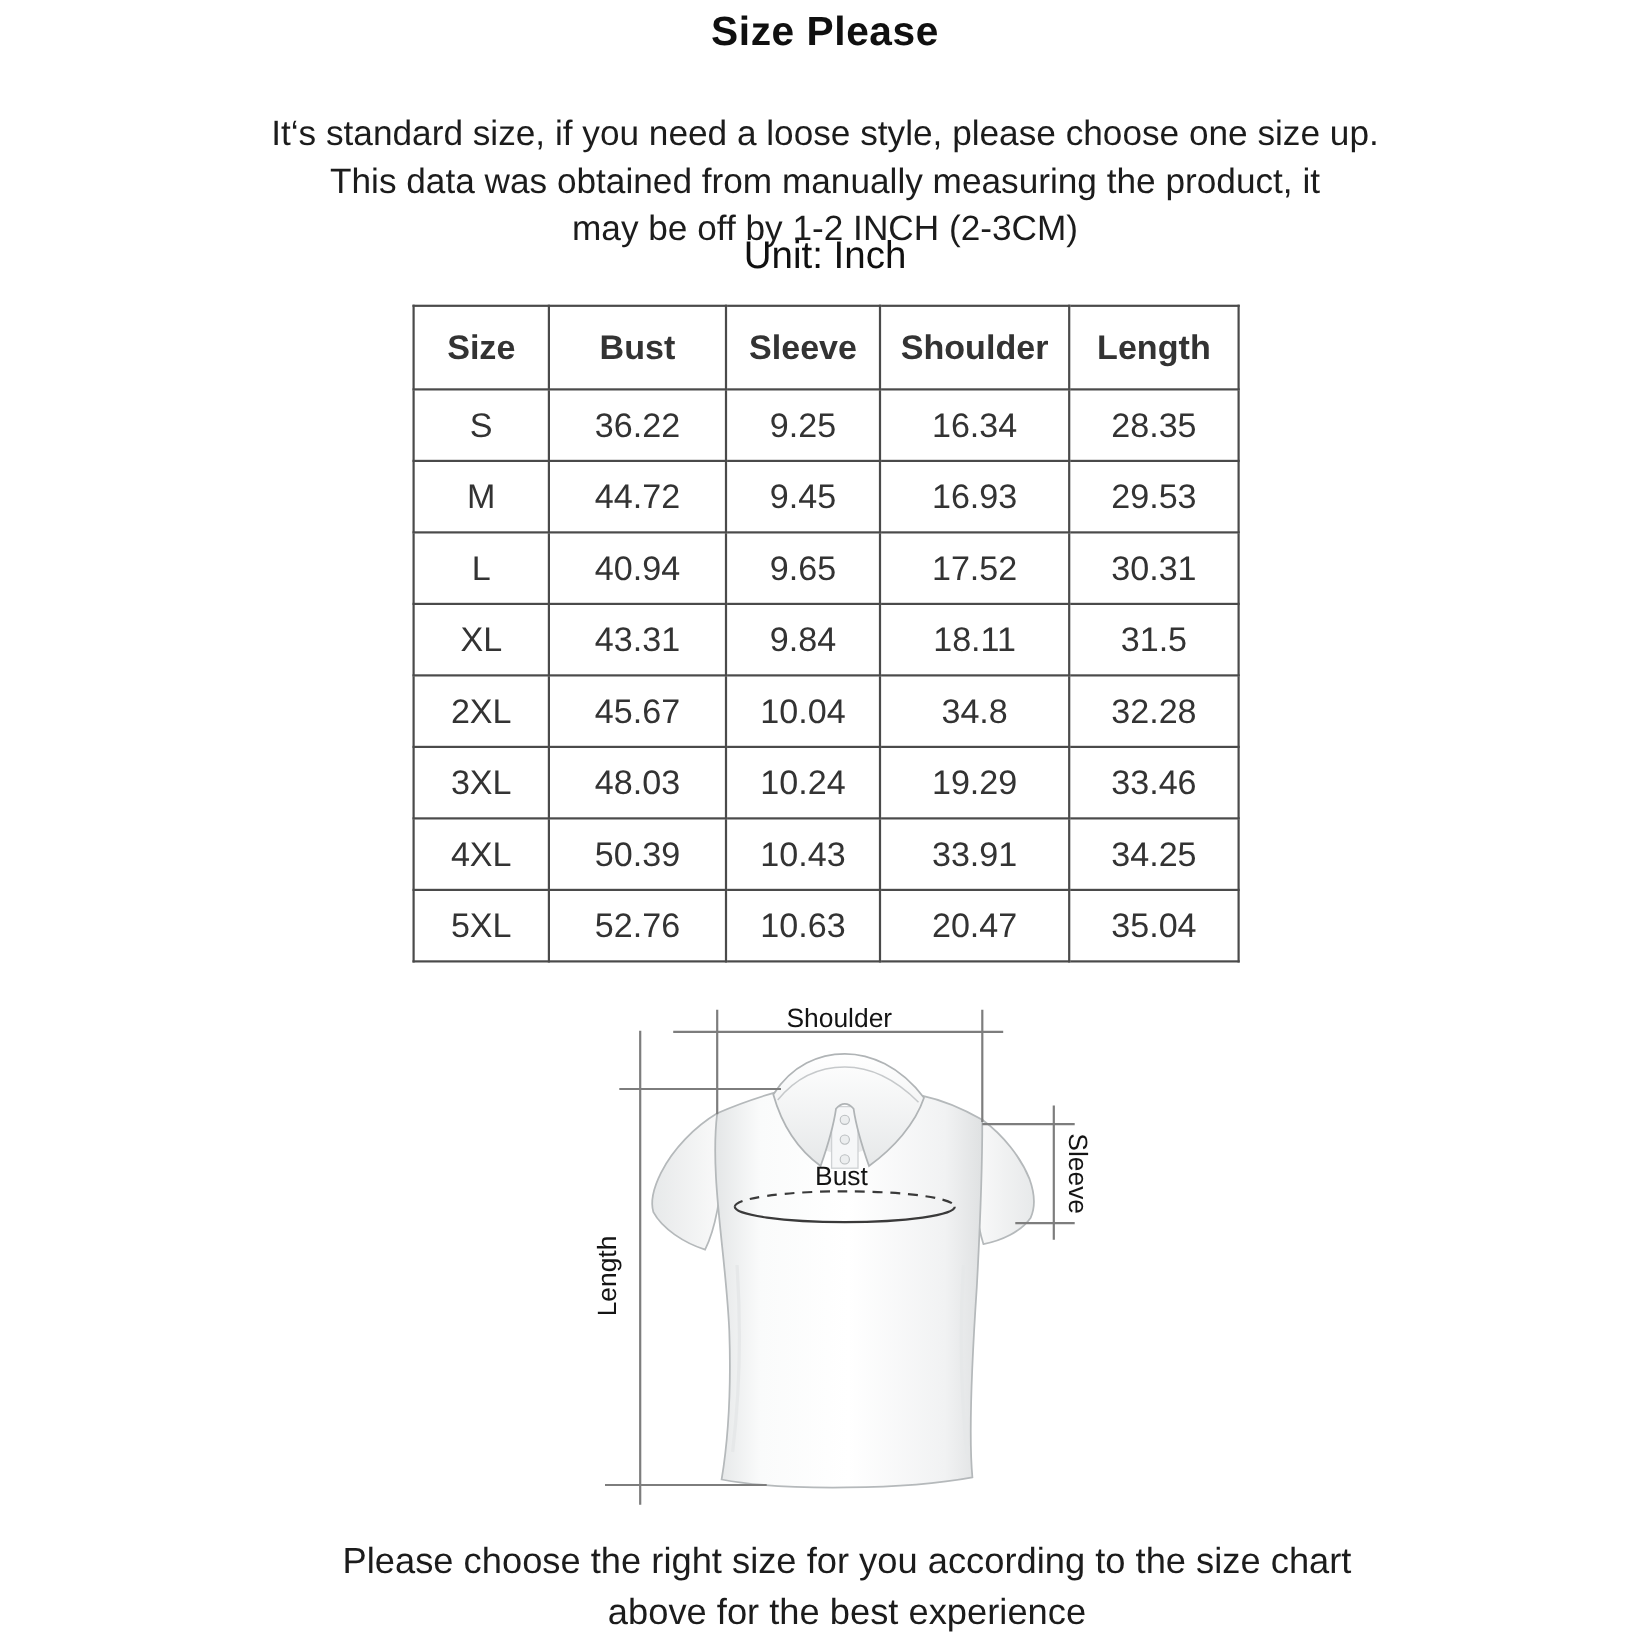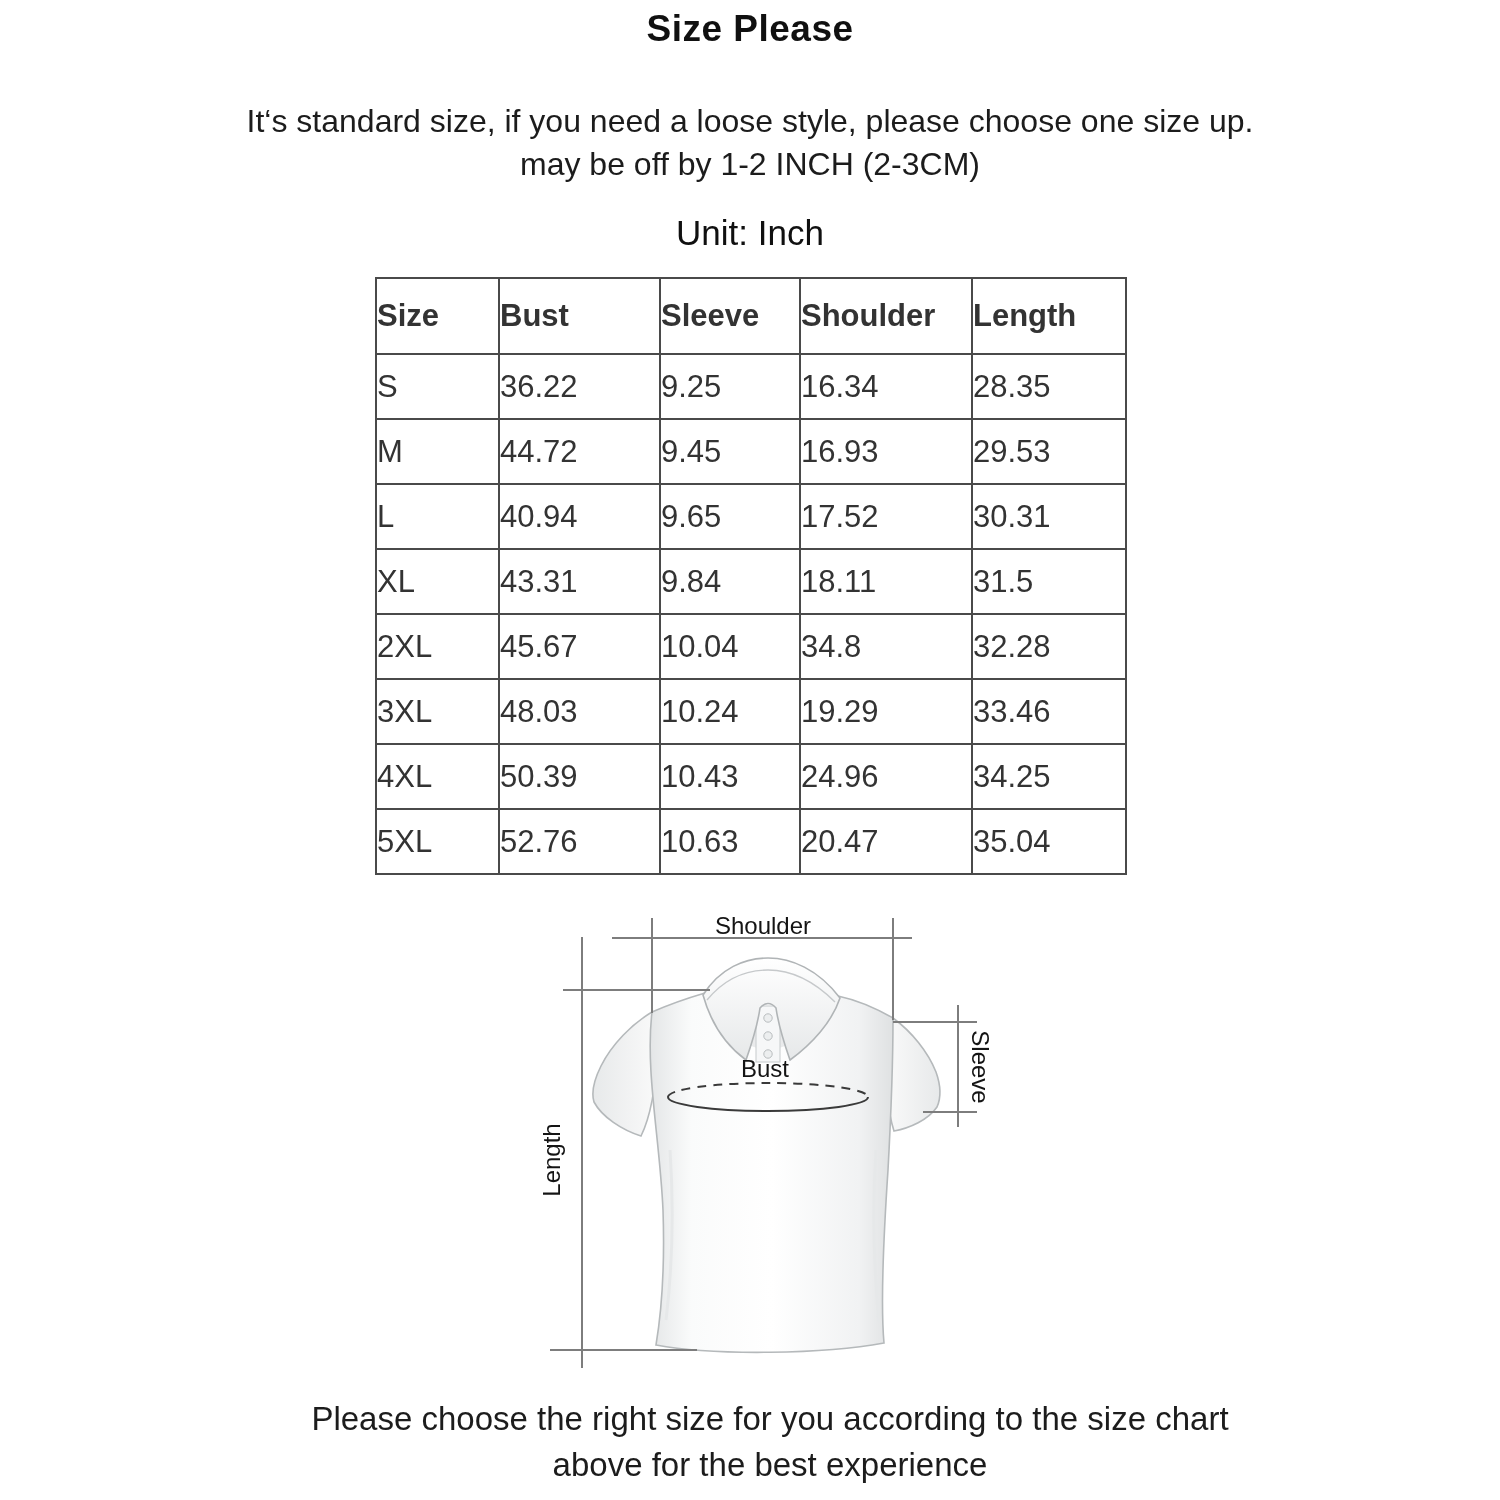--- a/index.html
+++ b/index.html
@@ -17,41 +17,42 @@
   }
   .unit-label{
     position:absolute;top:213px;left:0;width:100%;text-align:center;
     font-size:35px;font-weight:400;color:#101010;
   }
   table.size-table{
     position:absolute;top:277px;left:375px;border-collapse:collapse;
     table-layout:fixed;background:#fff;
   }
   .size-table th,.size-table td{
-    border:2px solid #4a4a4a;text-align:left;vertical-align:middle;
+    border:2px solid #4a4a4a;text-align:center;vertical-align:middle;
     color:#333333;padding:0;
   }
   .size-table thead th{height:74px;font-size:31px;font-weight:700;}
   .size-table tbody td{height:63px;font-size:31px;font-weight:400;}
   .diagram-svg{position:absolute;top:895px;left:515px;}
   .footer-text{
     position:absolute;top:1396px;left:0;width:100%;text-align:center;
     font-size:33px;line-height:46px;color:#1c1c1c;padding-left:20px;
   }
   .svg-label{
     font-family:"Liberation Sans", sans-serif;font-size:24px;fill:#141414;
   }
 </style>
 </head>
 <body>
 
 <div class="page-title">Size Please</div>
 
 <div class="intro">
   <div>It‘s standard size, if you need a loose style, please choose one size up.</div>
+  <div>This data was obtained from manually measuring the product, it</div>
   <div>may be off by 1-2 INCH (2-3CM)</div>
 </div>
 
 <div class="unit-label">Unit: Inch</div>
 
 <table class="size-table">
   <colgroup>
     <col style="width:123px">
       <col style="width:161px">
       <col style="width:140px">
@@ -107,21 +108,21 @@
         <td>3XL</td>
         <td>48.03</td>
         <td>10.24</td>
         <td>19.29</td>
         <td>33.46</td>
       </tr>
       <tr>
         <td>4XL</td>
         <td>50.39</td>
         <td>10.43</td>
-        <td>24.96</td>
+        <td>33.91</td>
         <td>34.25</td>
       </tr>
       <tr>
         <td>5XL</td>
         <td>52.76</td>
         <td>10.63</td>
         <td>20.47</td>
         <td>35.04</td>
       </tr>
     </tbody>

